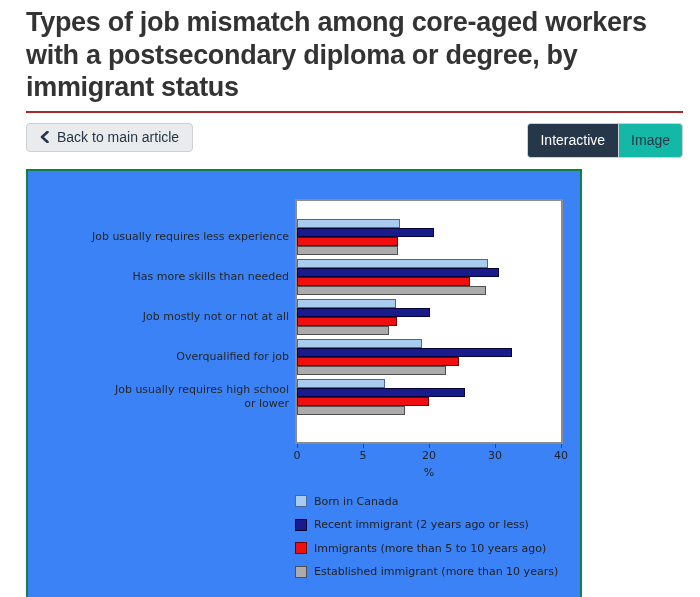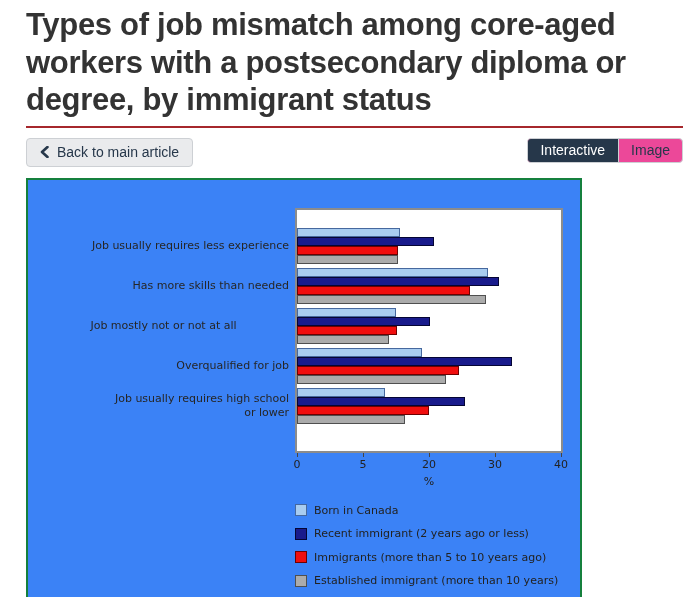--- a/index.html
+++ b/index.html
@@ -3,34 +3,34 @@
 <meta charset="utf-8">
 <style>
   html,body{margin:0;padding:0;}
   body{
     width:700px;height:597px;overflow:hidden;background:#fff;
     font-family:"Liberation Sans",sans-serif;
   }
   .page{padding:6px 17px 0 26px;}
 
   .page-title{
-    font-size:31px;line-height:1.21;color:#333;margin:0 0 7px 0;
+    font-size:27px;line-height:1.21;color:#333;margin:0 0 7px 0;
     font-weight:bold;letter-spacing:-0.3px;max-width:660px;
   }
   .title-rule{border:none;border-top:2px solid #A6272C;margin:0 0 10px 0;}
 
   .toolbar{display:flex;justify-content:space-between;align-items:flex-start;margin-bottom:11px;}
   .back-btn{
     display:inline-flex;align-items:center;gap:8px;background:#EAEBED;
     border:1px solid #CDD0D4;border-radius:4px;padding:5px 13px;
     font-size:14px;color:#26374A;cursor:pointer;height:29px;box-sizing:border-box;
   }
   .tab-group{
     display:flex;border:1px solid #CDD0D4;border-radius:4px;overflow:hidden;
-    background:#ec4899;height:25px;box-sizing:border-box;
+    background:#14b8a6;height:35px;box-sizing:border-box;
   }
   .tab{
     padding:0 12px;font-size:14px;color:#26374A;border-right:1px solid #CDD0D4;
     display:flex;align-items:center;gap:6px;cursor:pointer;white-space:nowrap;
   }
   .tab:last-child{border-right:none;}
   .tab.active{background:#26374A;color:#fff;margin:-1px 0 -1px -1px;padding:1px 13px;}
 
   .chart-card{
     position:relative;width:552px;height:430px;background:#3b82f6;
@@ -112,21 +112,21 @@
         <div class="bar" title="Job usually requires high school or lower: 20%" style="top: 196px; width: 132px; background: rgb(240, 14, 14); border-color: rgb(110, 0, 0);"></div>
         <div class="bar" title="Job usually requires high school or lower: 16.3%" style="top: 205px; width: 107.58px; background: rgb(171, 171, 171); border-color: rgb(79, 79, 79);"></div>
       </div>
     <div id="catlabels">
         <div class="cat-label" style="top: 66px;">
           <div>Job usually requires less experience</div>
         </div>
         <div class="cat-label" style="top: 106px;">
           <div>Has more skills than needed</div>
         </div>
-        <div class="cat-label" style="top: 146px; text-align: center;">
+        <div class="cat-label" style="top: 146px;">
           <div>Job mostly not or not at all</div>
         </div>
         <div class="cat-label" style="top: 186px;">
           <div>Overqualified for job</div>
         </div>
         <div class="cat-label" style="top: 226px;">
           <div>Job usually requires high school</div>
           <div>or lower</div>
         </div>
       </div>

